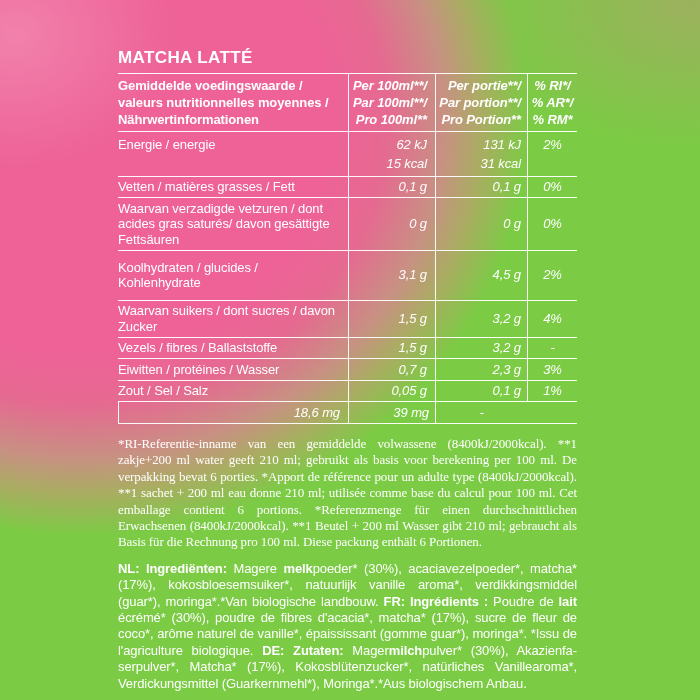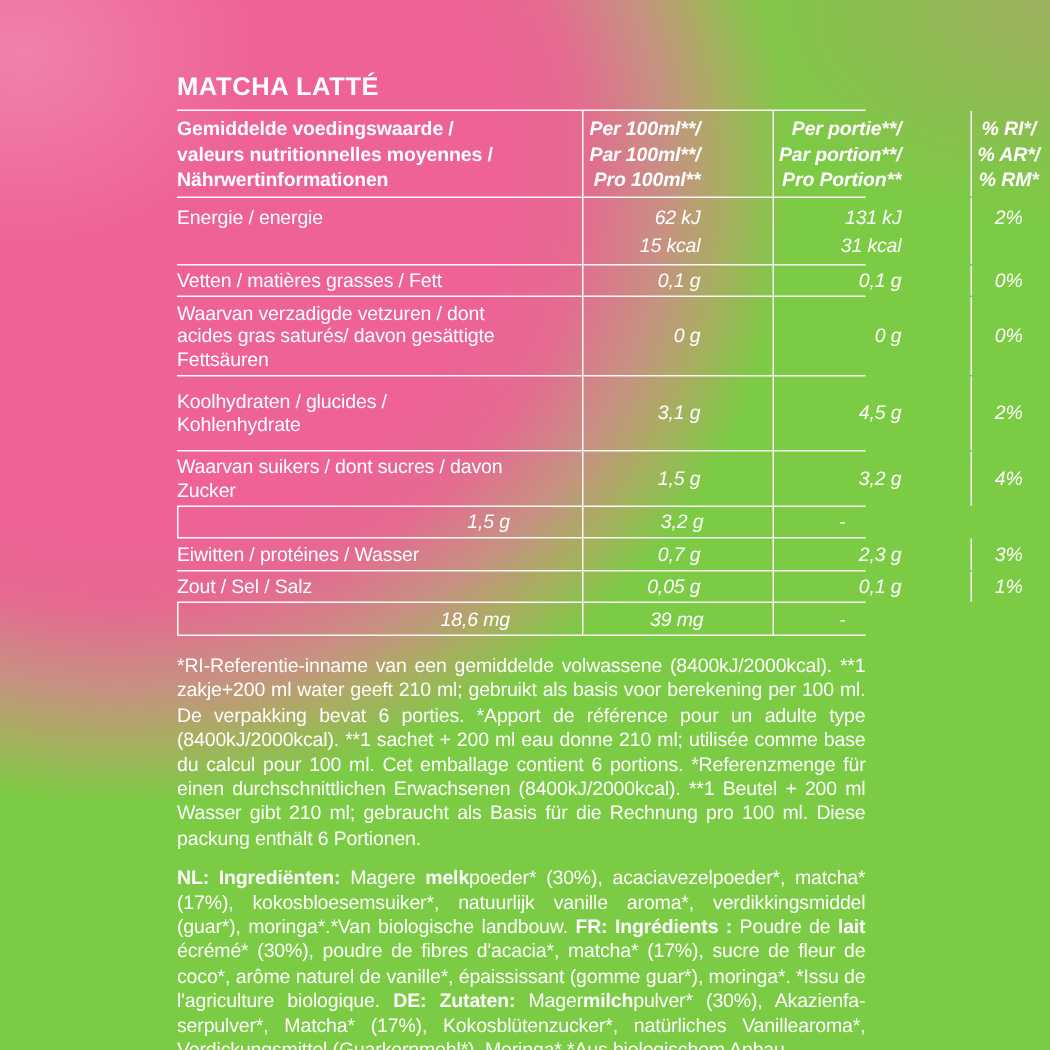--- a/index.html
+++ b/index.html
@@ -22,21 +22,20 @@
   }
   .title{
     font-size:17px; font-weight:bold; letter-spacing:0.4px;
     line-height:16px; margin:0 0 7px 0;
   }
   .ntable{ width:459px; border-top:1px solid rgba(255,255,255,0.95); }
   .thead, .trow{
     display:grid;
     grid-template-columns:230px 87px 92px 50px;
     border-bottom:1px solid rgba(255,255,255,0.95);
-    gap:40px;
   }
   .cell{
     display:flex; align-items:center; box-sizing:border-box;
     white-space:pre-line; font-size:13px; line-height:15.5px;
     letter-spacing:-0.1px;
   }
   .cell.c2,.cell.c3,.cell.c4{ border-left:1px solid rgba(255,255,255,0.95);font-style:italic; }
   .cell.c1{ justify-content:flex-start; text-align:left; padding:2.5px 10px 2.5px 0; }
   .cell.c2{ justify-content:flex-end; text-align:right; padding:2.5px 8px 2.5px 2px; }
   .cell.c3{ justify-content:flex-end; text-align:right; padding:2.5px 6px 2.5px 2px; }
@@ -44,21 +43,21 @@
   .thead .cell{ font-weight:bold; line-height:17px; padding-top:3px; padding-bottom:3px; }
   .trow{ min-height:20px; }
   .trow:nth-child(1){ min-height:43px; }
   .trow:nth-child(1) .cell{ line-height:19px; align-items:flex-start; padding-top:3px; }
   .trow:nth-child(4){ min-height:49px; }
   .trow:last-child{ min-height:21px; }
   .para{
     font-size:13px; line-height:16.4px; text-align:justify;
     letter-spacing:-0.1px; margin:0;
   }
-  .footnote{ margin-top:12px; }
+  .footnote{ margin-top:12px;font-family:Liberation Serif, serif; }
   .ingredients{ margin-top:10px; }
   .b{ font-weight:bold; }
 </style>
 </head>
 <body>
 
 <div class="bg"></div>
 
 <div class="content">
 
@@ -106,20 +105,21 @@
           <div class="cell c3">4,5 g</div>
           <div class="cell c4">2%</div>
         </div>
         <div class="trow">
           <div class="cell c1">Waarvan suikers / dont sucres / davon Zucker</div>
           <div class="cell c2">1,5 g</div>
           <div class="cell c3">3,2 g</div>
           <div class="cell c4">4%</div>
         </div>
         <div class="trow">
+          <div class="cell c1">Vezels / fibres / Ballaststoffe</div>
           <div class="cell c2">1,5 g</div>
           <div class="cell c3">3,2 g</div>
           <div class="cell c4">-</div>
         </div>
         <div class="trow">
           <div class="cell c1">Eiwitten / protéines / Wasser</div>
           <div class="cell c2">0,7 g</div>
           <div class="cell c3">2,3 g</div>
           <div class="cell c4">3%</div>
         </div>

